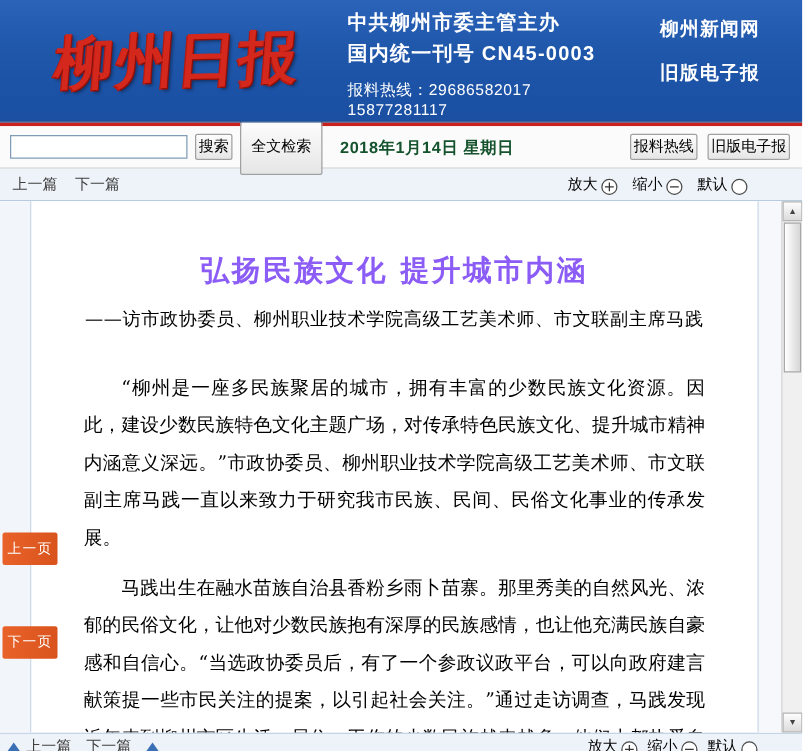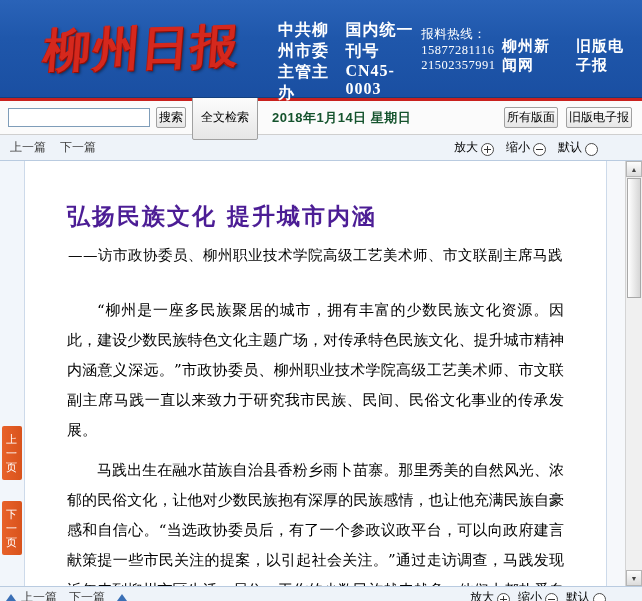--- a/index.html
+++ b/index.html
@@ -41,42 +41,41 @@
     text-shadow:
       1px 1px 0 #8e0f09,
       -1px 1px 0 #b51a12,
       2px 2px 3px rgba(0,0,0,0.45);
     transform: skewX(-6deg) rotate(-1.5deg);
     white-space: nowrap;
   }
   .masthead-center {
     flex: 1;
     color: #ffffff;
-    padding-top: 20px;
-    display: flex;
-    flex-direction: row;
+    padding-top: 8px;
+    display: flex;
+    flex-direction: column;
     gap: 4px;
-    font-family: Liberation Serif, serif;
   }
   .mc-line1, .mc-line2 {
     font-size: 16px;
     font-weight: bold;
     letter-spacing: 1px;
   }
   .mc-line3 {
     font-size: 12.5px;
     margin-top: 6px;
     letter-spacing: 0.5px;
   }
   .masthead-right {
     width: 132px;
     color: #ffffff;
     padding: 14px 8px 0 0;
     display: flex;
-    flex-direction: row;
+    flex-direction: column;
     align-items: center;
     gap: 16px;
   }
   .mr-link {
     font-size: 15px;
     font-weight: bold;
     letter-spacing: 1px;
     cursor: pointer;
   }
 
@@ -190,21 +189,21 @@
   }
   .side-rail.right {
     border-right: none;
     border-left: 1px solid #cddaea;
     width: 18px;
     background: #f6f8fb;
   }
   .rail-btn {
     position: absolute;
     left: 2px;
-    width: 20px;
+    width: 44px;
     background: linear-gradient(to right, #e8622a, #d9531c);
     color: #ffffff;
     font-size: 11px;
     text-align: center;
     padding: 6px 0;
     line-height: 14px;
     border-radius: 2px;
     cursor: pointer;
     letter-spacing: 1px;
   }
@@ -212,25 +211,25 @@
   .rail-btn.next { top: 340px; }
 
   .article {
     flex: 1;
     padding: 18px 42px 0 42px;
     overflow: hidden;
     position: relative;
     box-sizing: border-box;
   }
   .art-title {
-    text-align: left;
+    text-align: center;
     font-family: "DejaVu Serif", serif;
     font-size: 23px;
     font-weight: bold;
-    color: #4c1d95;
+    color: #8b5cf6;
     letter-spacing: 2px;
     margin-top: 22px;
   }
   .art-sub {
     text-align: center;
     font-family: "DejaVu Serif", serif;
     font-size: 14.5px;
     color: #000;
     margin-top: 14px;
     letter-spacing: 0.5px;
@@ -320,36 +319,36 @@
 
 <div id="page">
 
   <div class="masthead">
     <div class="logo-wrap">
       <span class="logo-text">柳州日报</span>
     </div>
     <div class="masthead-center">
       <div class="mc-line1">中共柳州市委主管主办</div>
       <div class="mc-line2">国内统一刊号 CN45-0003</div>
-      <div class="mc-line3">报料热线：15877281116  21502357991</div>
+      <div class="mc-line3">报料热线：29686582017  15877281117</div>
     </div>
     <div class="masthead-right">
       <div class="mr-link">柳州新闻网</div>
       <div class="mr-link">旧版电子报</div>
     </div>
   </div>
   <div class="hr-red"></div>
 
   <div class="searchbar">
     <input class="search-input" type="text" placeholder="" style="">
     <button class="btn">搜索</button>
     <button class="btn btn-full">全文检索</button>
     <span class="date-text">2018年1月14日  星期日</span>
     <div class="searchbar-right">
-      <button class="btn">所有版面</button>
+      <button class="btn">报料热线</button>
       <button class="btn">旧版电子报</button>
     </div>
   </div>
 
   <div class="toolbar">
     <span class="tb-link">上一篇</span>
     <span class="tb-link">下一篇</span>
     <div class="toolbar-right">
       <span class="zoom-item">
         <span>放大</span>

